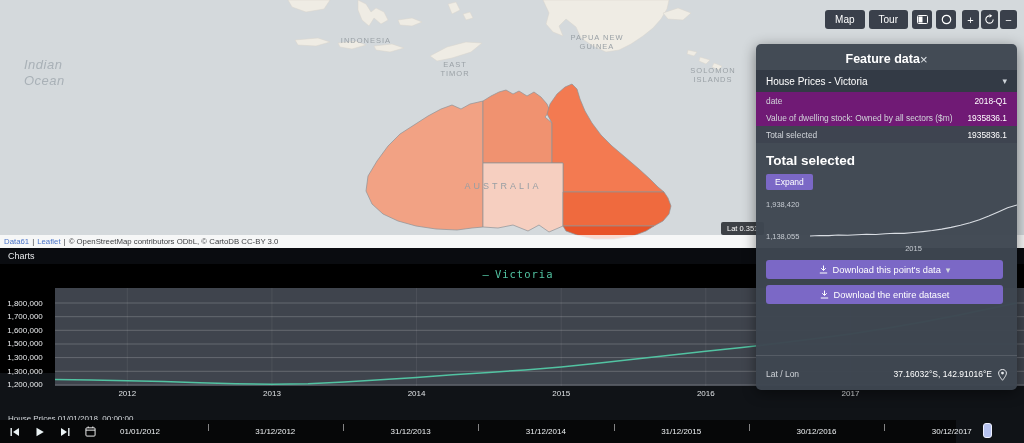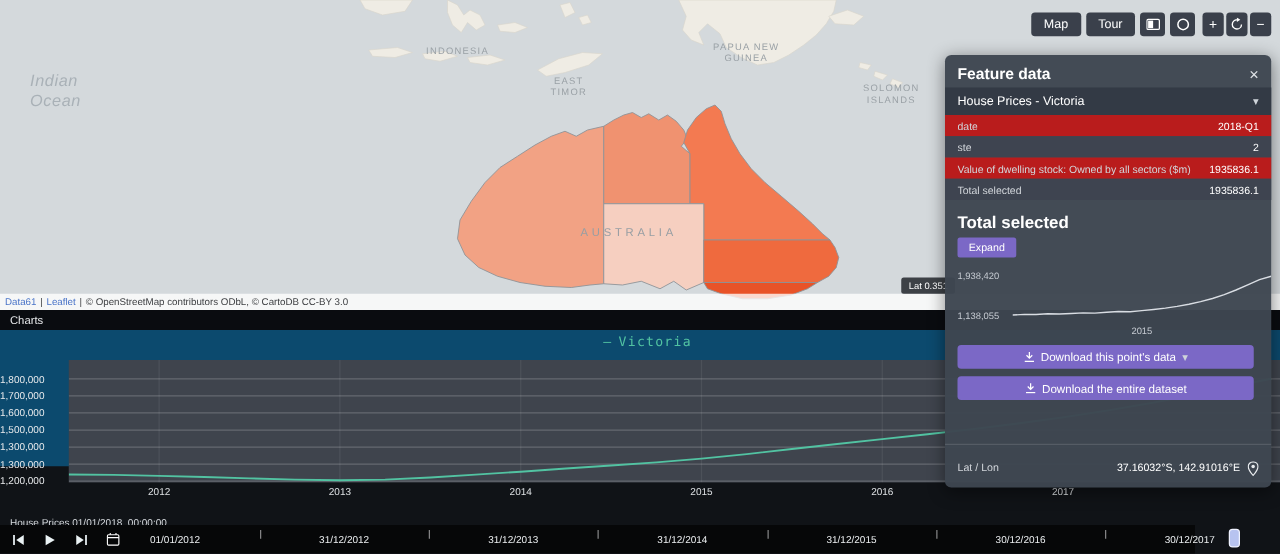--- a/index.html
+++ b/index.html
@@ -28,51 +28,51 @@
   
   .toolbar{position:absolute;top:10px;right:7px;display:flex;align-items:center;gap:4px;z-index:10;}
   .tbtn{height:19px;display:flex;align-items:center;justify-content:center;background:rgba(44,51,62,.92);
         border-radius:3px;color:#fff;font-size:10px;padding:0 10px;cursor:pointer;border:none;}
   .tbtn.icon{width:20px;padding:0;}
   .zoom-group{display:flex;gap:2px;margin-left:2px;}
   .zbtn{width:17px;height:19px;display:flex;align-items:center;justify-content:center;
         background:rgba(44,51,62,.92);border-radius:3px;color:#fff;font-size:11px;cursor:pointer;border:none;}
 
   
-  .charts{position:absolute;left:0;top:248px;width:1024px;height:125px;background:#0c4a6e;z-index:1;}
+  .charts{position:absolute;left:0;top:248px;width:1024px;height:125px;background:#000000;z-index:1;}
   .charts-header{height:16px;background:#0a0c10;color:#e8eaec;font-size:9px;line-height:16px;padding:0 8px;}
   .legend{position:absolute;top:20px;left:0;width:100%;text-align:center;
           font-family:"DejaVu Sans Mono",monospace;font-size:10.5px;letter-spacing:1px;padding-left:12px;}
   .legend-dash{margin-right:5px;}
   .plot{position:absolute;left:55px;top:40px;width:969px;height:98px;background:#3f444d;}
-  .ylab{position:absolute;left:0;width:50px;text-align:left;font-size:8px;color:#e8eaec;}
+  .ylab{position:absolute;left:0;width:50px;text-align:center;font-size:8px;color:#e8eaec;}
   .xlab{position:absolute;top:141px;transform:translateX(-50%);font-size:8px;color:#dde0e3;}
   .caption{position:absolute;left:8px;top:166px;font-size:8px;color:#d6dade;}
 
   
   .timeline{position:absolute;left:0;top:420px;width:956px;height:23px;background:#060708;z-index:2;}
   .tl-controls{position:absolute;left:6px;top:0;height:23px;display:flex;align-items:center;gap:7px;}
   .tl-btn{width:18px;height:17px;display:flex;align-items:center;justify-content:center;
           background:transparent;border:none;cursor:pointer;}
   .tdate{position:absolute;top:7px;transform:translateX(-50%);font-size:8px;color:#eceff1;cursor:pointer;}
   .ttick{position:absolute;top:4px;width:1px;height:7px;background:rgba(255,255,255,.5);}
   .scrubber{position:absolute;left:983px;top:3px;width:9px;height:15px;background:#b7c3f0;
             border:1px solid #eef1ff;border-radius:3px;cursor:grab;}
 
   
   .panel{position:absolute;left:756px;top:44px;width:261px;height:346px;background:rgba(62,70,81,.97);
          border-radius:5px;z-index:30;color:#fff;box-shadow:0 3px 14px rgba(0,0,0,.45);}
-  .panel-header{display:flex;justify-content:space-between;align-items:center;padding:8px 10px 4px;}
+  .panel-header{display:flex;justify-content:center;align-items:center;padding:8px 10px 4px;}
   .panel-title{font-size:12.5px;font-weight:bold;}
   .close-btn{font-size:13px;color:#dfe3e7;cursor:pointer;line-height:1;background:none;border:none;}
   .dataset-bar{display:flex;justify-content:space-between;align-items:center;background:#333a45;
                padding:0 10px;height:22px;font-size:10px;cursor:pointer;}
   .caret{font-size:9px;color:#cfd4da;}
   .frow{display:flex;justify-content:space-between;align-items:center;height:17px;padding:0 10px;
-        font-size:8.4px;background:#b91c1c;}
+        font-size:8.4px;background:#701a75;}
   .frow.alt{background:#3e4450;}
   .flabel{color:#d2d6db;white-space:nowrap;overflow:hidden;}
   .fvalue{color:#fff;margin-left:6px;white-space:nowrap;}
   .section-title{font-size:13.5px;font-weight:bold;padding:10px 10px 3px;}
   .expand-btn{display:inline-block;margin:2px 10px 4px;font-size:8.5px;padding:3px 9px;border-radius:2px;
               color:#fff;cursor:pointer;border:none;}
   .spark{position:relative;margin:4px 10px 2px;height:56px;}
   .spark-max{position:absolute;left:0;top:2px;font-size:7.5px;color:#c6cbd2;}
   .spark-min{position:absolute;left:0;top:34px;font-size:7.5px;color:#c6cbd2;}
   .spark-x{position:absolute;left:44px;width:207px;bottom:1px;text-align:center;font-size:7.5px;color:#c6cbd2;}
@@ -273,24 +273,20 @@
     </div>
     <div class="dataset-bar">
       <span>House Prices - Victoria</span>
       <span class="caret">▾</span>
     </div>
     <div id="feature-rows">
         <div class="frow">
           <span class="flabel">date</span>
           <span class="fvalue">2018-Q1</span>
         </div>
-        <div class="frow alt">
-          <span class="flabel">ste</span>
-          <span class="fvalue">2</span>
-        </div>
         <div class="frow">
           <span class="flabel">Value of dwelling stock: Owned by all sectors ($m)</span>
           <span class="fvalue">1935836.1</span>
         </div>
         <div class="frow alt">
           <span class="flabel">Total selected</span>
           <span class="fvalue">1935836.1</span>
         </div>
       </div>
     <div class="section-title">Total selected</div>

